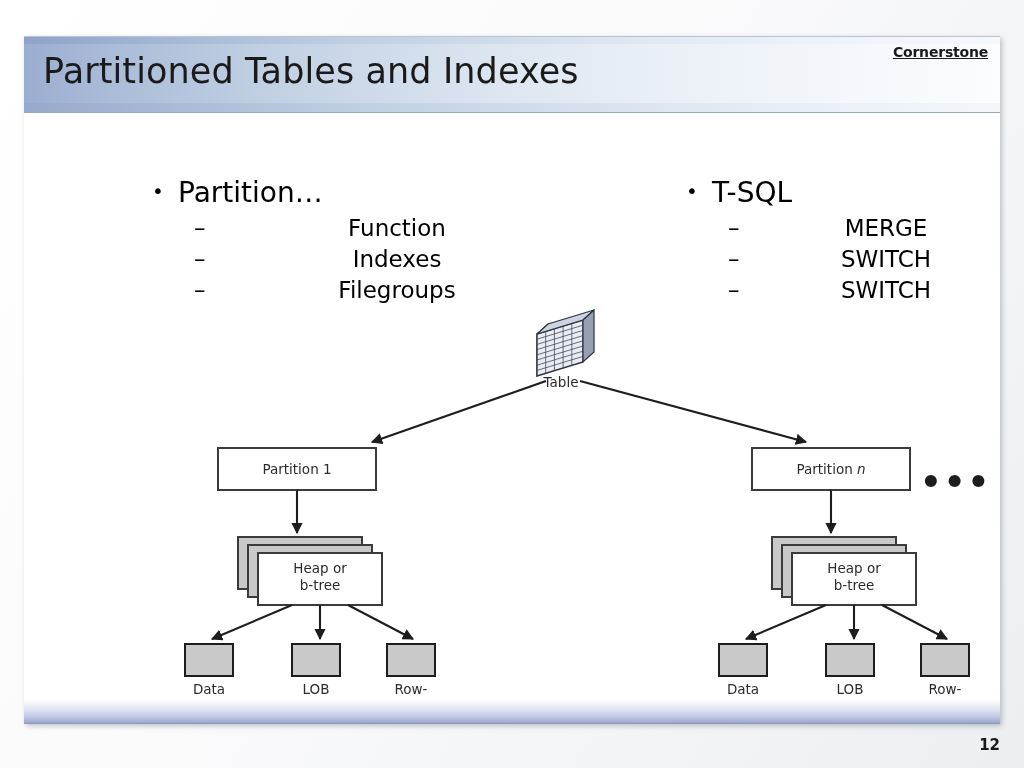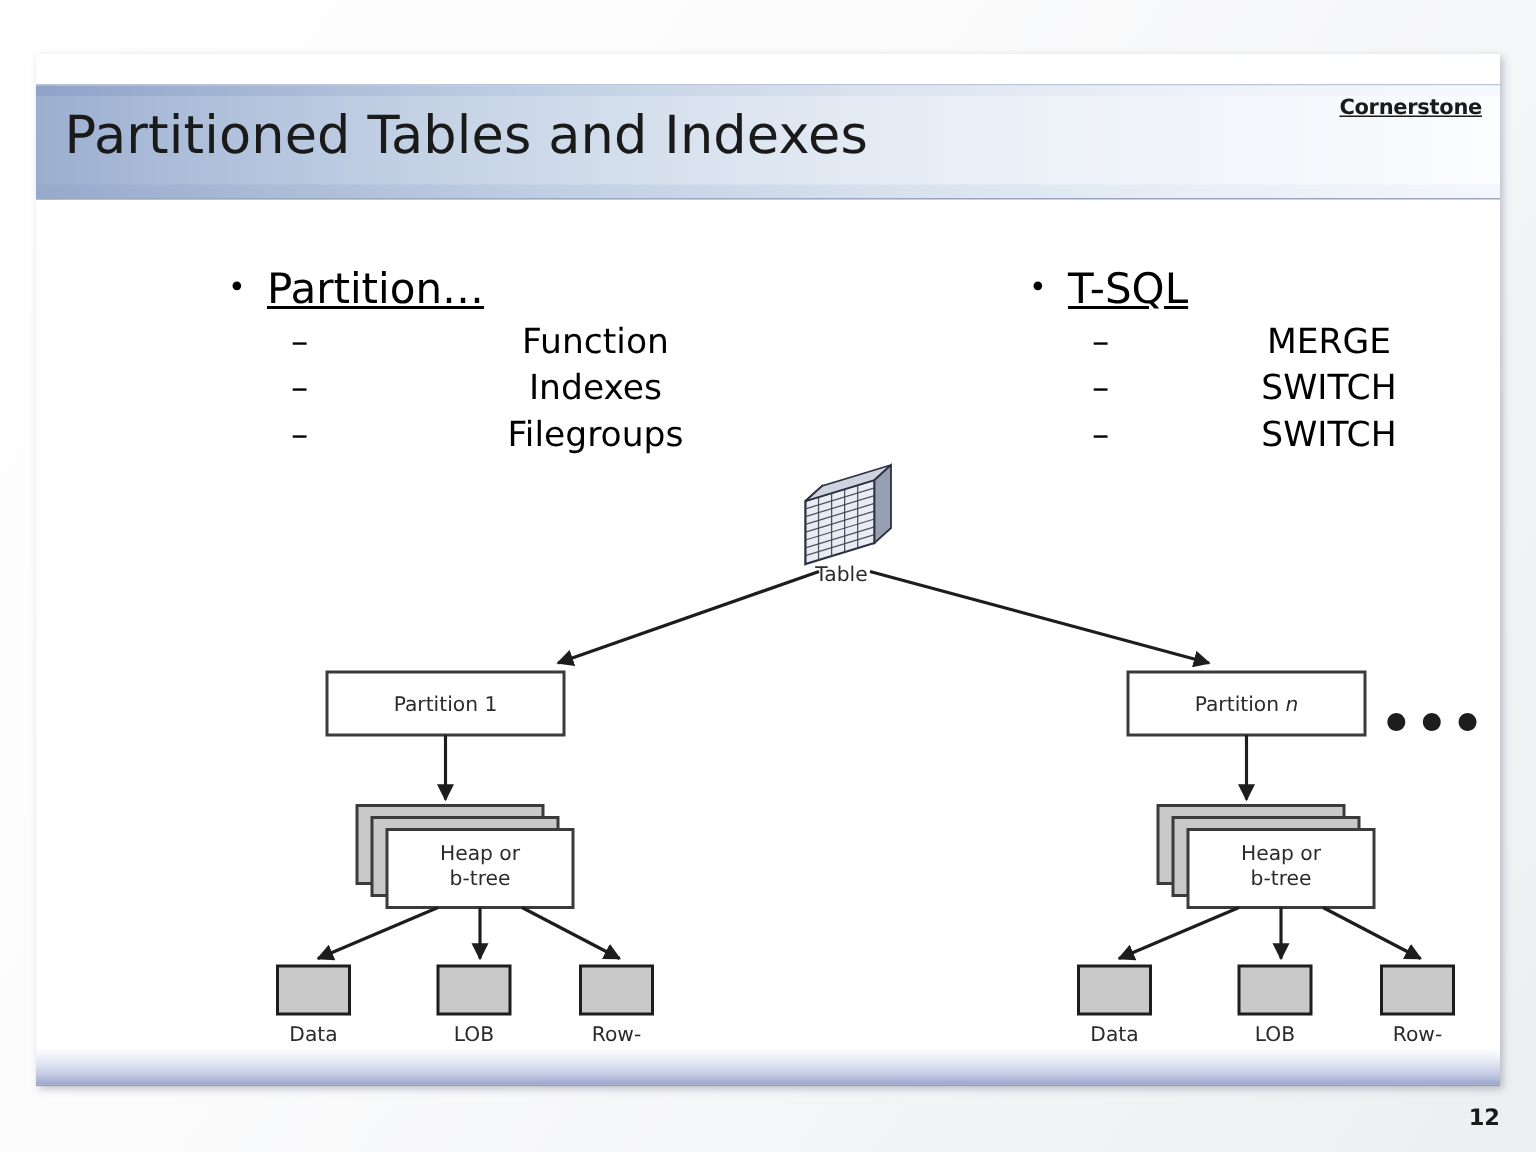--- a/index.html
+++ b/index.html
@@ -36,21 +36,20 @@
   #slide-header {
     position: absolute;
     left: 0;
     top: 0;
     width: 976px;
     height: 76px;
     background: linear-gradient(to right,
         #9caed0 0%, #aabcd8 9%, #c3d1e4 26%, #d9e3ef 45%,
         #e8eef6 62%, #f1f5fa 78%, #f7fafd 92%, #fbfdfe 100%);
     border-top: 1px solid #b9c4d8;
-    margin-top: 20px;
   }
   #slide-header::before {
     
     content: "";
     position: absolute;
     left: 0; top: 0;
     width: 100%;
     height: 7px;
     background: linear-gradient(to right,
         #8fa3c8 0%, #a4b6d4 14%, #c0cfe3 34%, #dbe4ef 58%,
@@ -119,21 +118,21 @@
     line-height: 1.2;
     margin-bottom: 4px;
   }
   .lvl1 .dot {
     width: 26px;
     flex: 0 0 26px;
     font-size: 20px;
     line-height: 1.5;
     color: #000;
   }
-  .lvl1 .txt { flex: 1 1 auto; text-decoration: underline; }
+  .lvl1 .txt { flex: 1 1 auto; }
 
   .lvl2 {
     display: flex;
     align-items: flex-start;
     font-size: 23px;
     color: #000000;
     line-height: 1.22;
     margin-left: 42px;
     margin-bottom: 3px;
   }

